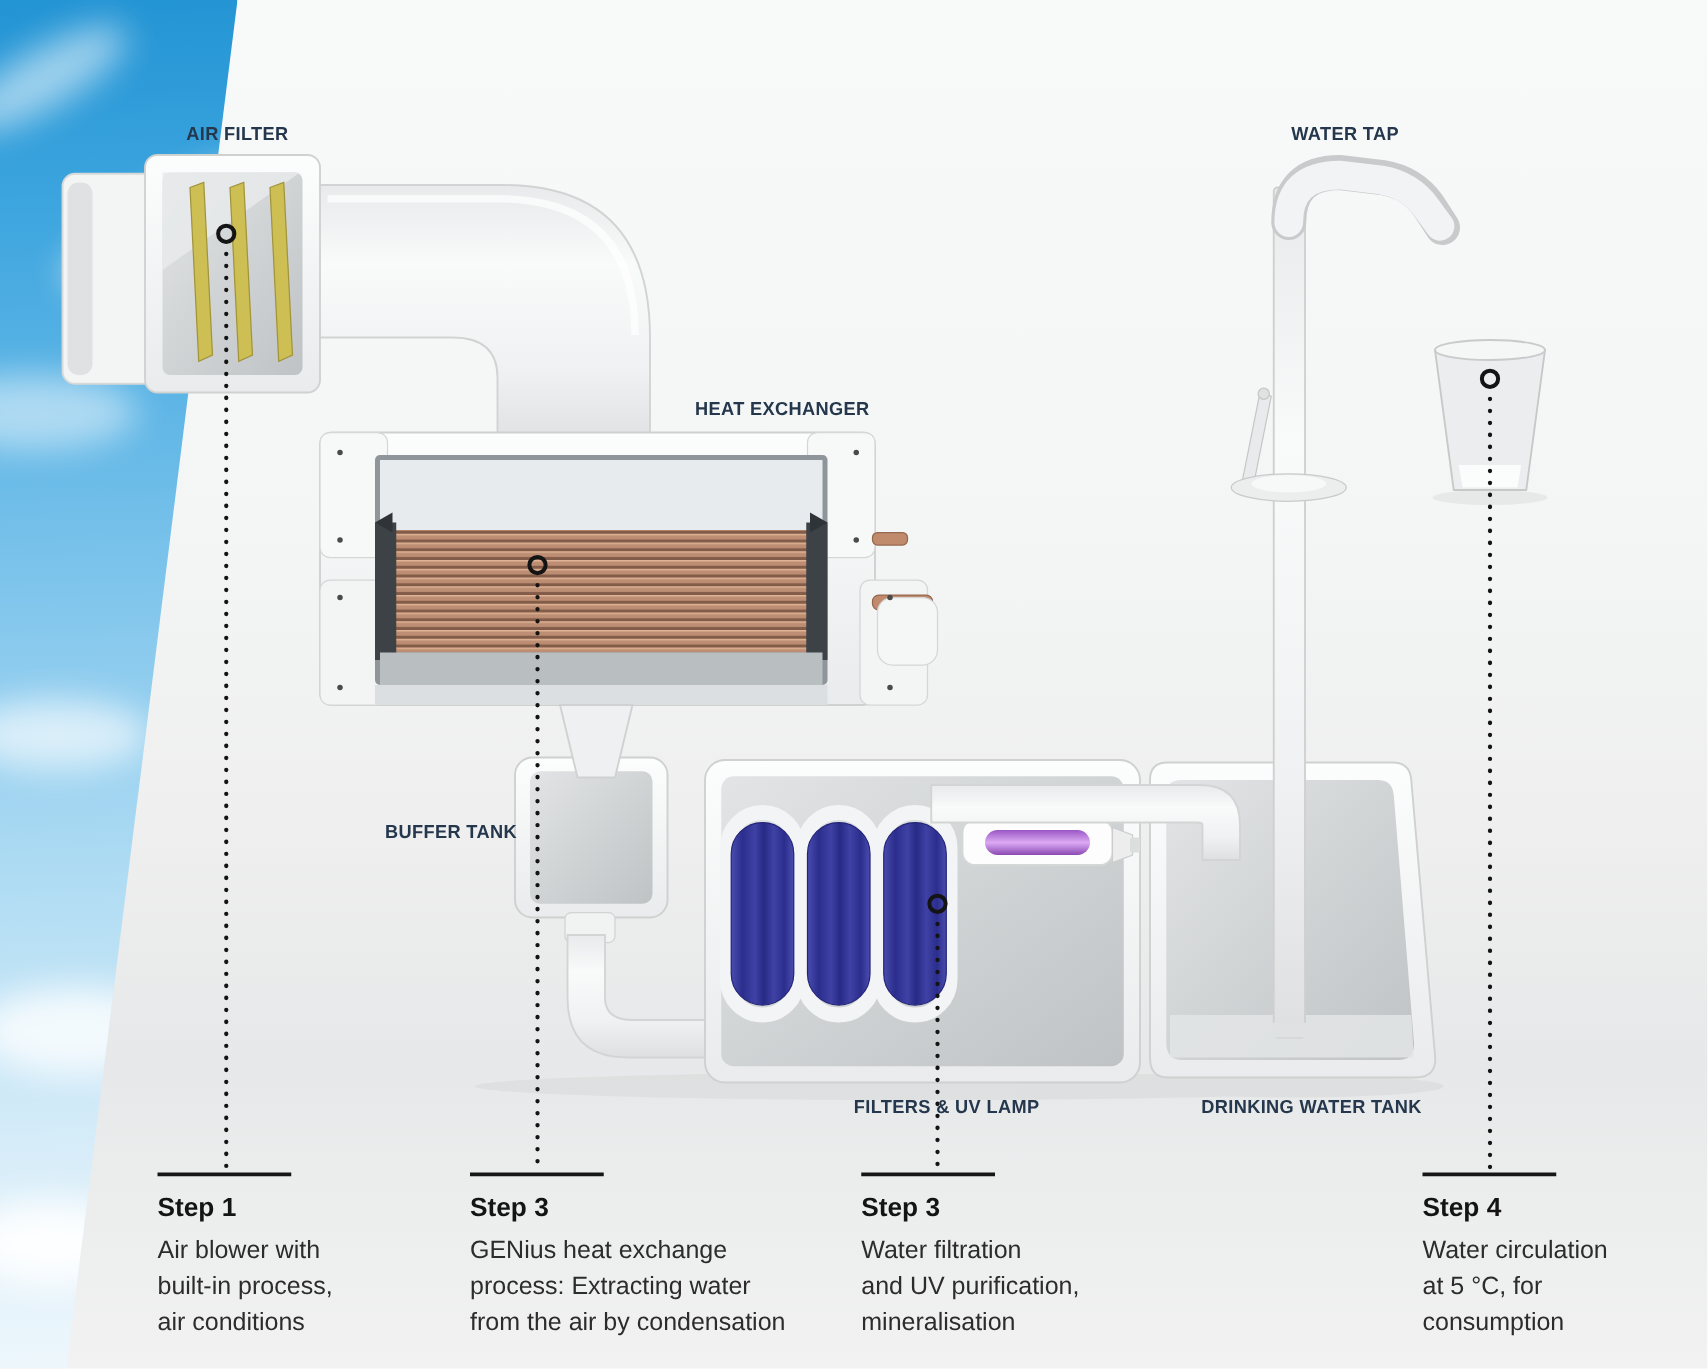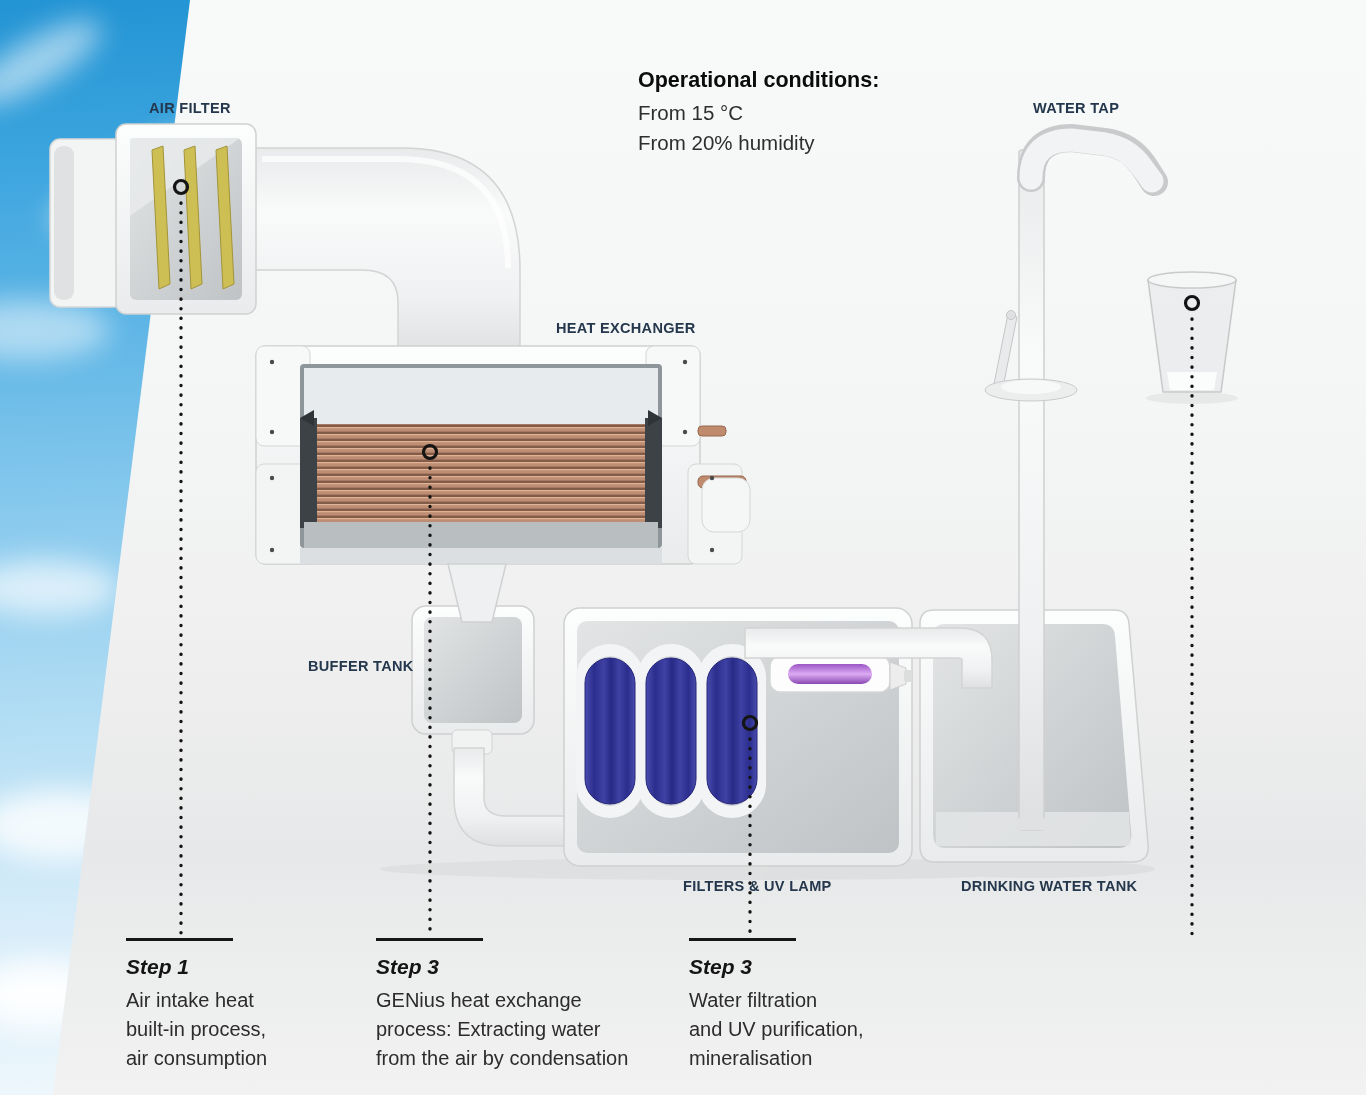--- a/index.html
+++ b/index.html
@@ -20,21 +20,21 @@
     position:absolute;color:#24374c;font-weight:700;font-size:15px;
     letter-spacing:.3px;white-space:nowrap;transform:scaleX(.97);transform-origin:left;
   }
   
   .opcond{position:absolute;left:638px;top:68px;}
   .opcond .t{font-weight:700;font-size:21.5px;color:#0b0b0b;margin-bottom:5px;}
   .opcond .l{font-size:20.5px;line-height:30px;color:#2e2e2e;}
   
   .step{position:absolute;top:938px;}
   .step .rule{width:107px;height:3px;background:#161616;}
-  .step .t{font-weight:700;font-size:21px;color:#141414;margin:14px 0 7px 0;font-style:italic;}
+  .step .t{font-weight:700;font-size:21px;color:#141414;margin:14px 0 7px 0;}
   .step .line{font-size:20px;line-height:29px;color:#2c2c2c;white-space:nowrap;}
   svg.machine{position:absolute;left:0;top:0;}
 </style>
 </head>
 <body>
 
 <div class="stage">
 
   <div class="sky">
     <div class="cloud" style="left:-40px;top:40px;width:150px;height:46px;opacity:.55;transform:rotate(-30deg);"></div>
@@ -206,41 +206,43 @@
     </g>
   </svg>
 
   <div class="lbl" style="left:149px;top:99px;">AIR FILTER</div>
   <div class="lbl" style="left:556px;top:319px;">HEAT EXCHANGER</div>
   <div class="lbl" style="left:308px;top:657px;">BUFFER TANK</div>
   <div class="lbl" style="left:683px;top:877px;">FILTERS &amp; UV LAMP</div>
   <div class="lbl" style="left:961px;top:877px;">DRINKING WATER TANK</div>
   <div class="lbl" style="left:1033px;top:99px;">WATER TAP</div>
 
-  <div class="opcond">
-    <div class="t">Operational conditions:</div>
-    <div class="l">From 15 °C</div>
-    <div class="l">From 20% humidity</div>
-  </div>
 
   <div class="step" style="left:126px;">
     <div class="rule"></div>
     <div class="t">Step 1</div>
-    <div class="line">Air intake heat</div>
+    <div class="line">Air blower with</div>
     <div class="line">built-in process,</div>
-    <div class="line">air consumption</div>
+    <div class="line">air conditions</div>
   </div>
   <div class="step" style="left:376px;">
     <div class="rule"></div>
     <div class="t">Step 3</div>
     <div class="line">GENius heat exchange</div>
     <div class="line">process: Extracting water</div>
     <div class="line">from the air by condensation</div>
   </div>
   <div class="step" style="left:689px;">
     <div class="rule"></div>
     <div class="t">Step 3</div>
     <div class="line">Water filtration</div>
     <div class="line">and UV purification,</div>
     <div class="line">mineralisation</div>
   </div>
+  <div class="step" style="left:1138px;">
+    <div class="rule"></div>
+    <div class="t">Step 4</div>
+    <div class="line">Water circulation</div>
+    <div class="line">at 5 °C, for</div>
+    <div class="line">consumption</div>
+  </div>
 
 </div>
 
 </body></html>

